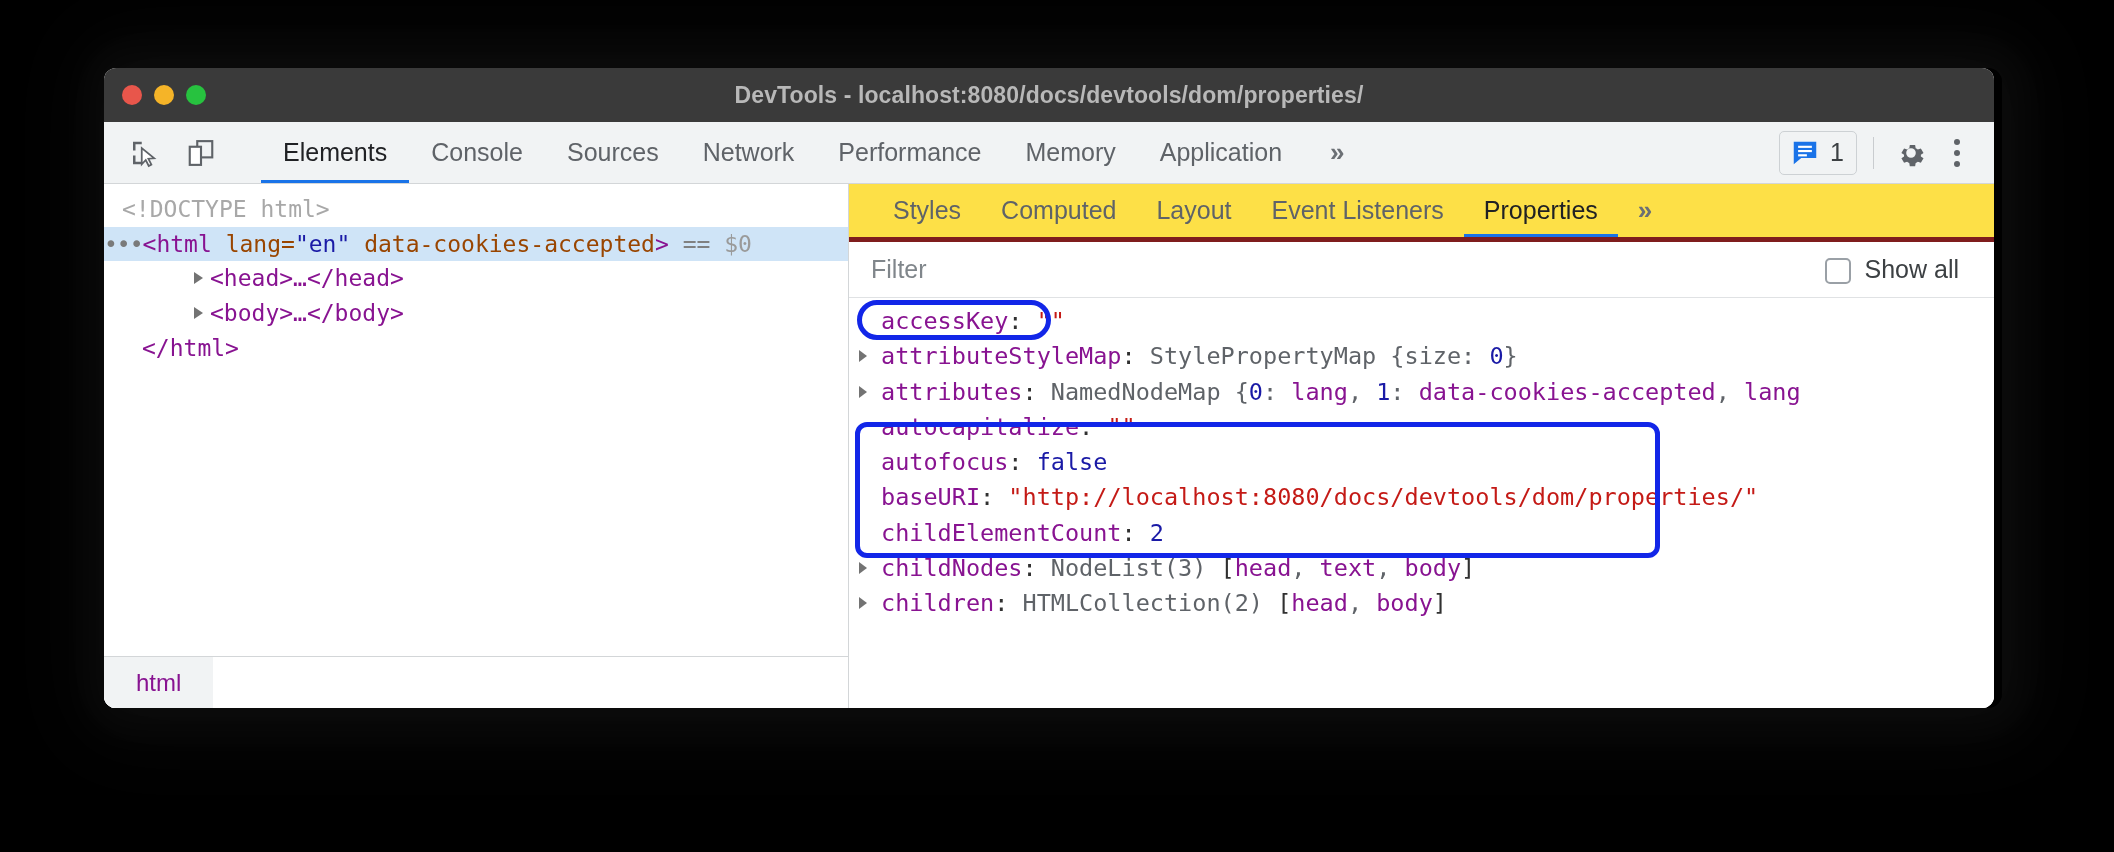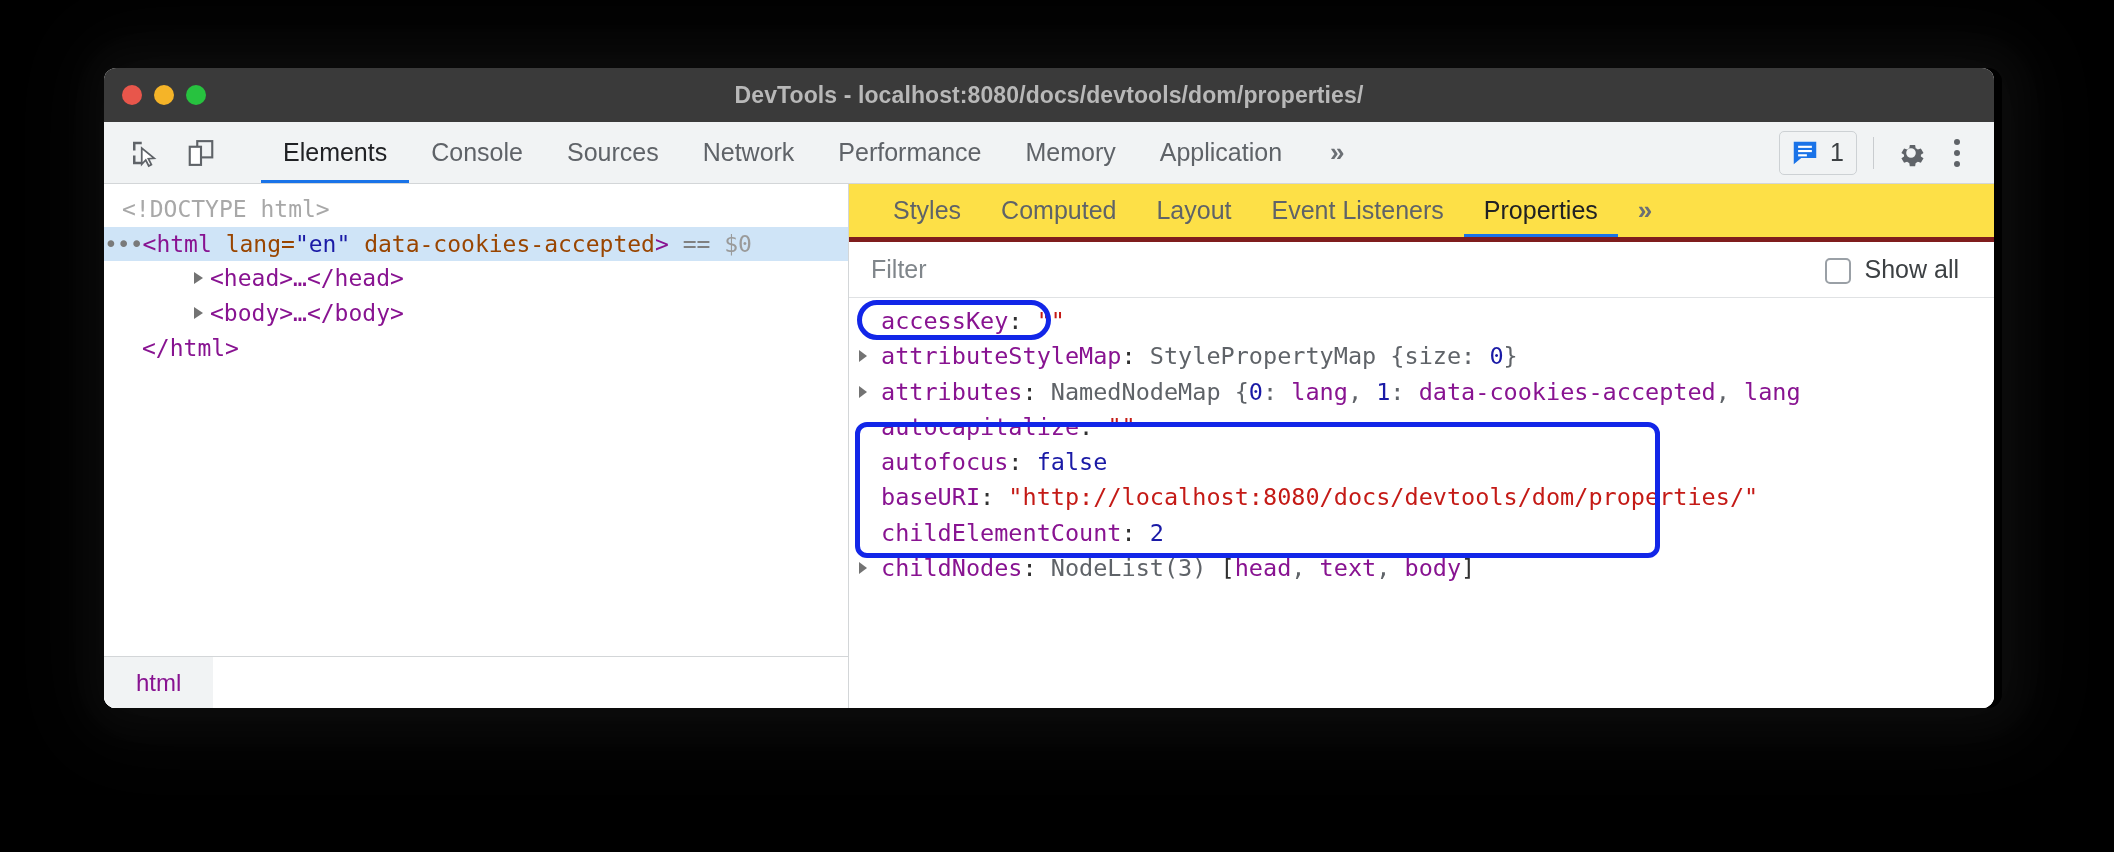--- a/index.html
+++ b/index.html
@@ -608,20 +608,26 @@
             <span class="prop-text"><span class="p-name">childElementCount</span><span class="p-colon">: </span><span class="p-num">2</span></span>
           </div>
 
           <div class="prop-row">
             <span class="prop-arrow">
                 <i></i>
               </span>
             <span class="prop-text"><span class="p-name">childNodes</span><span class="p-colon">: </span><span class="p-obj">NodeList(3) </span><span class="p-brack">[</span><span class="p-ident">head</span><span class="p-obj">, </span><span class="p-ident">text</span><span class="p-obj">, </span><span class="p-ident">body</span><span class="p-brack">]</span></span>
           </div>
 
+          <div class="prop-row">
+            <span class="prop-arrow">
+                <i></i>
+              </span>
+            <span class="prop-text"><span class="p-name">children</span><span class="p-colon">: </span><span class="p-obj">HTMLCollection(2) </span><span class="p-brack">[</span><span class="p-ident">head</span><span class="p-obj">, </span><span class="p-ident">body</span><span class="p-brack">]</span></span>
+          </div>
 
           <div class="anno" id="anno-accesskey"></div>
           <div class="anno" id="anno-block"></div>
 
         </div>
       </div>
     </div>
   </div>
 </div>
 

